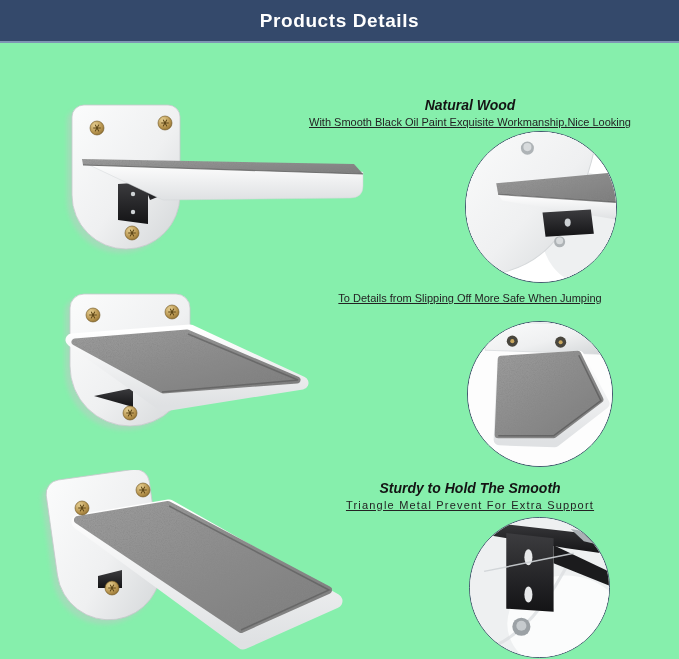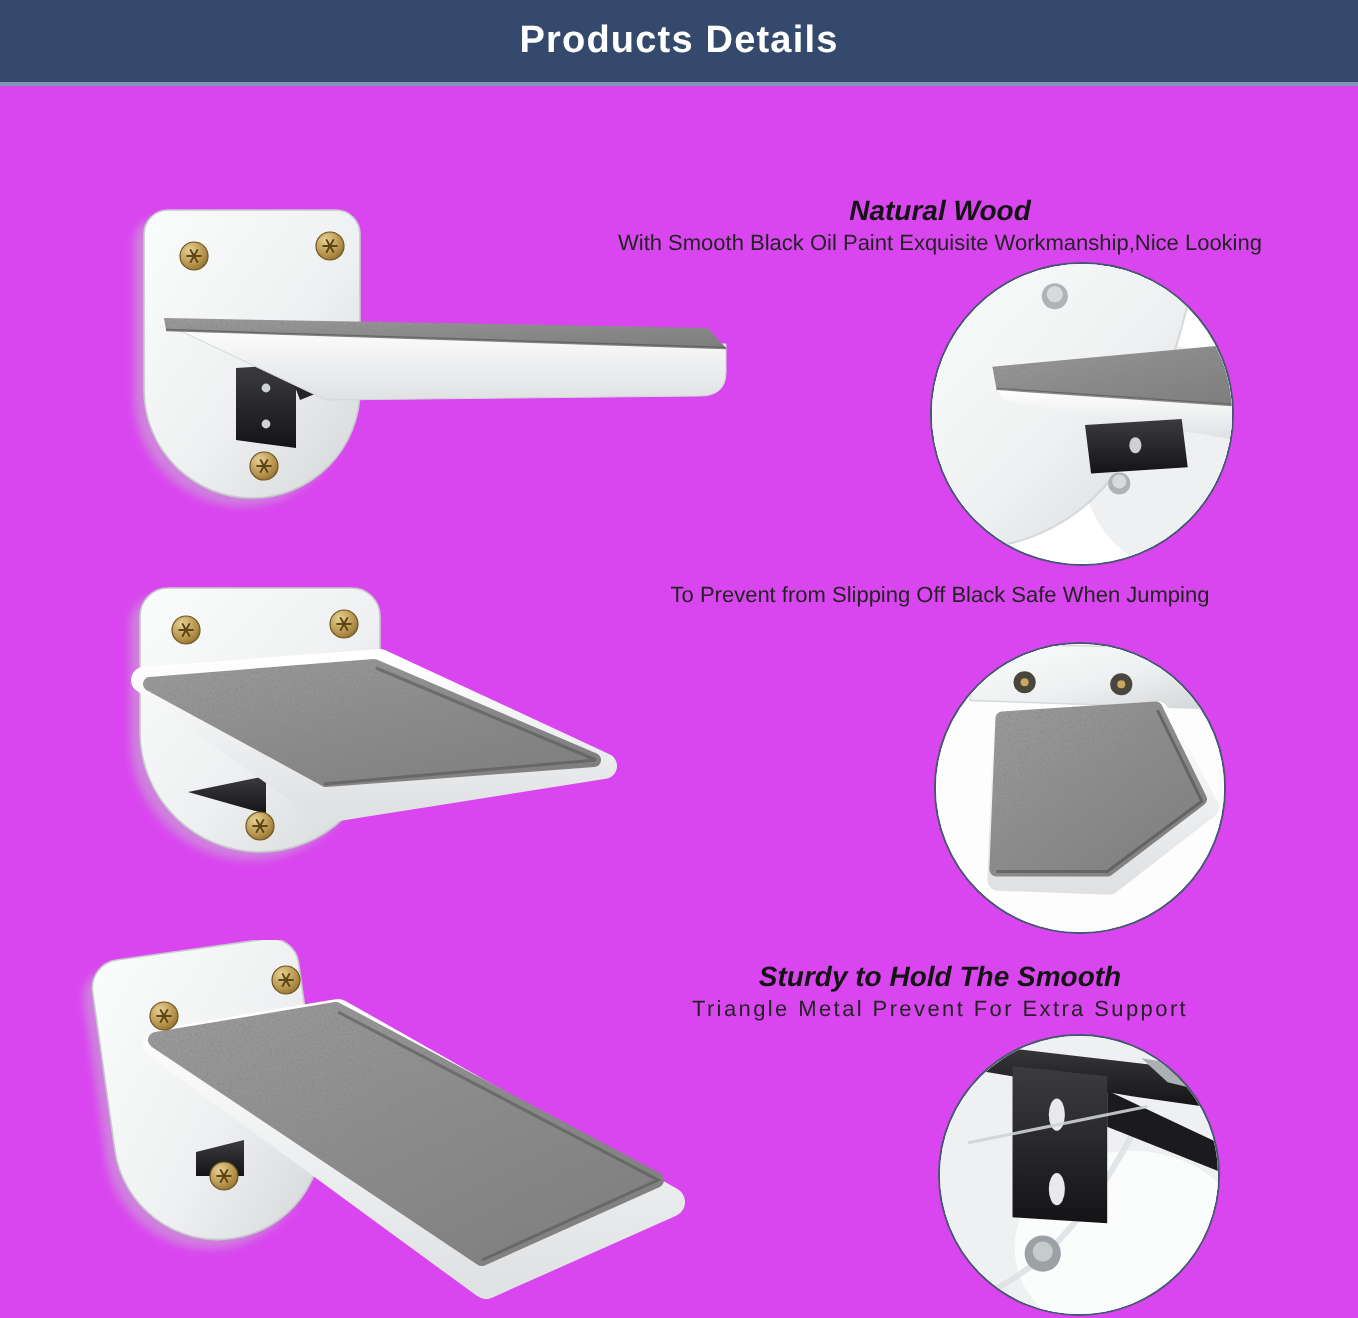--- a/index.html
+++ b/index.html
@@ -1,33 +1,33 @@
 <!DOCTYPE html>
 <html><head>
 <meta charset="utf-8">
 <style>
   html,body{margin:0;padding:0;background:#ffffff;}
   #canvas{
-    position:relative;width:679px;height:659px;background:#d946ef;
+    position:relative;width:679px;height:659px;background:#86efac;
     overflow:hidden;font-family:"Liberation Sans",sans-serif;
   }
   .hdr{
     position:absolute;left:0;top:0;width:679px;height:41px;
     background:#34496B;border-bottom:2px solid #7E95B4;
     display:flex;align-items:center;justify-content:center;
   }
   .hdr-title{
     color:#ffffff;font-weight:bold;font-size:19px;letter-spacing:.6px;
   }
   .ftext{position:absolute;left:270px;width:400px;text-align:center;}
   .ftitle{
     font-style:italic;font-weight:bold;font-size:14px;color:#141414;
     line-height:16px;
   }
-  .fdesc{font-size:11px;color:#232323;line-height:13px;margin-top:3px;}
+  .fdesc{font-size:11px;color:#232323;line-height:13px;margin-top:3px;text-decoration:underline;}
   .fdesc.spaced{letter-spacing:1.2px;}
   .pimg{position:absolute;}
   .circle{
     position:absolute;border-radius:50%;border:1.5px solid #44586F;
     overflow:hidden;background:#ffffff;box-sizing:border-box;
   }
   .circle svg{display:block;width:100%;height:100%;}
 </style>
 </head>
 <body>
@@ -116,21 +116,21 @@
       <g>
         <polygon points="76,80 124,77 127,101 79,104" fill="url(#blackG)"></polygon>
         <ellipse cx="101" cy="90" rx="3" ry="4" fill="#cdd1d4"></ellipse>
       </g>
       <circle cx="93" cy="109" r="5.5" fill="#aeb3b6"></circle>
       <circle cx="93" cy="108" r="3.5" fill="#d8dbdd"></circle>
     </svg>
   </div>
 
   <div class="ftext" style="top:289px">
-    <div class="fdesc">To Prevent from Slipping Off Black Safe When Jumping</div>
+    <div class="fdesc">To Details from Slipping Off More Safe When Jumping</div>
   </div>
 
   <svg class="pimg" style="left:62px;top:288px" width="250" height="150" viewBox="0 0 250 150">
     <path d="M22,6 h92 a14,14 0 0 1 14,14 v58 a60,60 0 1 1 -120,0 v-58 a14,14 0 0 1 14,-14 z" transform="translate(-5,4)" fill="#c4c7c9" opacity="0.45" filter="url(#softBlur)"></path>
     <path d="M22,6 h92 a14,14 0 0 1 14,14 v58 a60,60 0 1 1 -120,0 v-58 a14,14 0 0 1 14,-14 z" fill="url(#plateG)" stroke="#c6c9cb" stroke-width="0.8"></path>
     <polygon points="32,108 71,100 71,119" fill="url(#blackG)"></polygon>
     <polygon points="10,52 128,43 240,95 101,117" fill="url(#rimG)" stroke="url(#rimG)" stroke-width="13" stroke-linejoin="round"></polygon>
     <polygon points="13,54 125,45 235,92 101,102" fill="url(#feltG)" stroke="url(#feltG)" stroke-width="7" stroke-linejoin="round" filter="url(#feltNoise)"></polygon>
     <path d="M126,46 L236,92 L100,104" fill="none" stroke="#525252" stroke-width="1.5" opacity="0.55"></path>
     <use href="#screwG" transform="translate(31,27)"></use>

